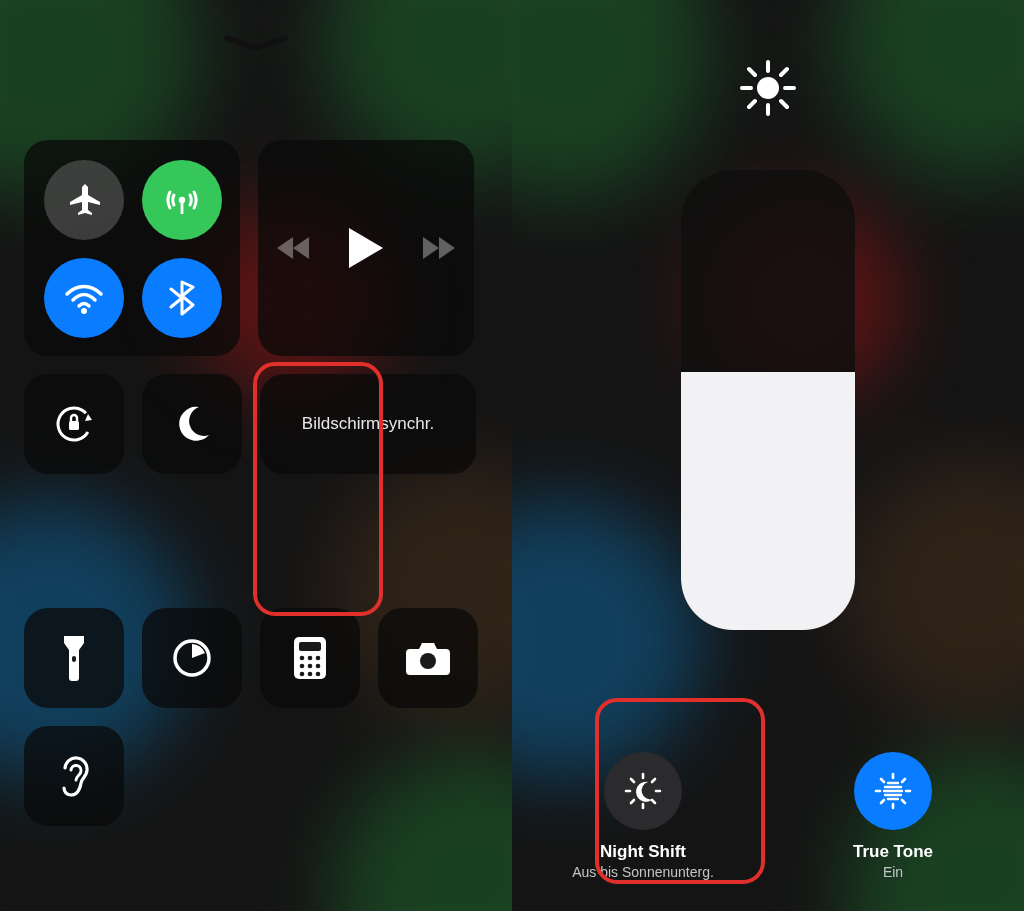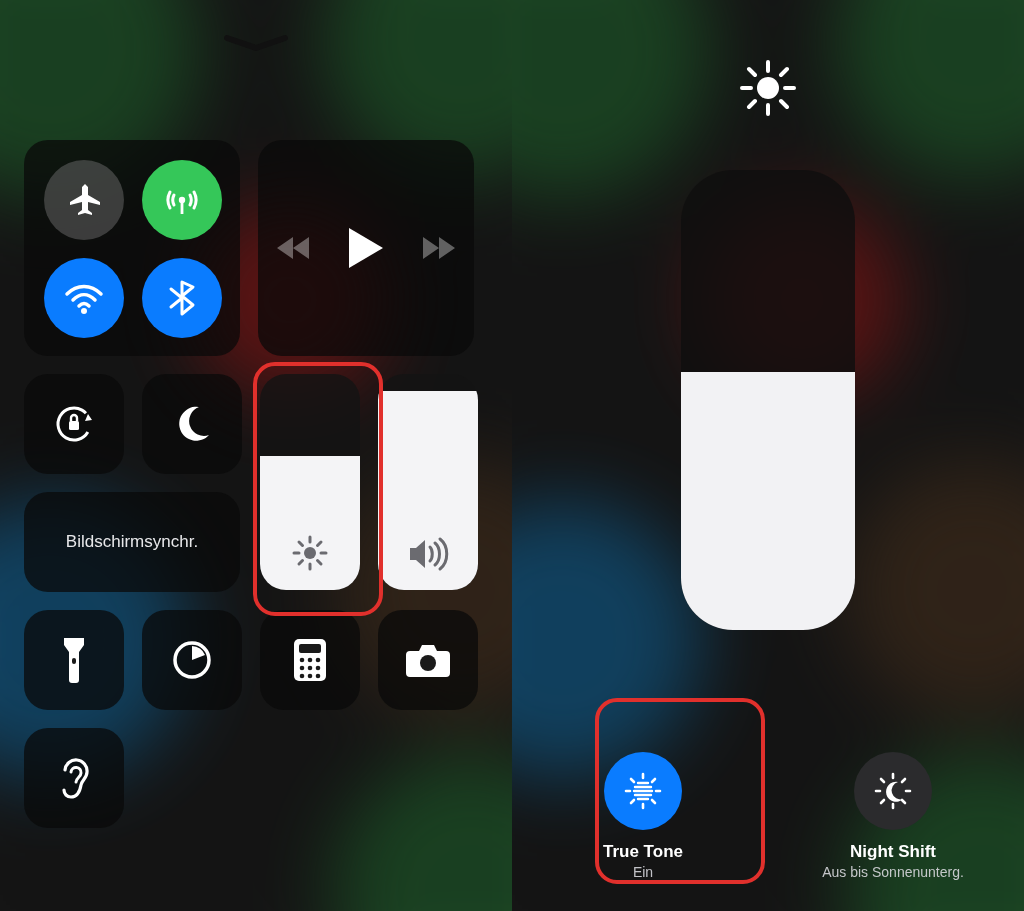--- a/index.html
+++ b/index.html
@@ -129,21 +129,21 @@
           </span>
           <span class="faded">
             <svg width="34" height="26" viewBox="0 0 34 26">
                 <path fill="#fff" d="M2 2l16 11L2 24zM18 2l16 11L18 24z"></path>
               </svg>
           </span>
         </div>
       </div>
 
       <div class="row" style="margin-top:18px;align-items:flex-start;">
-        <div style="display:flex;flex-direction:column;gap:18px;">
+        <div style="display:flex;flex-direction:row;gap:18px;">
           <div class="row" style="gap:18px;">
             <div class="tile small">
               <svg width="48" height="48" viewBox="0 0 48 48">
                 <circle cx="24" cy="24" r="16" stroke="#fff" stroke-width="3" fill="none" stroke-dasharray="80 20" transform="rotate(30 24 24)"></circle>
                 <path d="M38 14l4 6-7 1z" fill="#fff"></path>
                 <rect x="19" y="21" width="10" height="9" rx="1.5" fill="#fff"></rect>
                 <path d="M21 21v-3a3 3 0 0 1 6 0v3" stroke="#fff" stroke-width="2.4" fill="none"></path>
               </svg>
             </div>
             <div class="tile small">
@@ -254,44 +254,44 @@
           </g>
         </svg>
     </div>
 
     <div class="big-slider">
       <div class="fill" style="height:56%;"></div>
     </div>
 
     <div class="opts">
       <div class="opt">
+        <div class="circle" style="background:#2b2b2d;">
+          <svg width="44" height="44" viewBox="0 0 44 44">
+            <g stroke="#fff" stroke-width="2.6" stroke-linecap="round">
+                <path d="M22 5v4M22 35v4M5 22h4M35 22h4M10 10l3 3M31 31l3 3M34 10l-3 3M13 31l-3 3"></path>
+              </g>
+            <path fill="#fff" d="M27 13a10 10 0 1 0 5 17 8 8 0 0 1-5-17z"></path>
+          </svg>
+        </div>
+        <div class="ttl">Night Shift</div>
+        <div class="sub">Aus bis Sonnenunterg.</div>
+      </div>
+
+      <div class="opt">
         <div class="circle" style="background:#0a7cff;">
           <svg width="44" height="44" viewBox="0 0 44 44">
             <g stroke="#fff" stroke-width="2.6" stroke-linecap="round">
                 <path d="M22 5v4M22 35v4M5 22h4M35 22h4M10 10l3 3M31 31l3 3M34 10l-3 3M13 31l-3 3"></path>
               </g>
             <g stroke="#fff" stroke-width="2.4" stroke-linecap="round">
                 <path d="M14 18h16M13 22h18M14 26h16M17 30h10M17 14h10"></path>
               </g>
           </svg>
         </div>
         <div class="ttl">True Tone</div>
         <div class="sub">Ein</div>
       </div>
-
-      <div class="opt">
-        <div class="circle" style="background:#2b2b2d;">
-          <svg width="44" height="44" viewBox="0 0 44 44">
-            <g stroke="#fff" stroke-width="2.6" stroke-linecap="round">
-                <path d="M22 5v4M22 35v4M5 22h4M35 22h4M10 10l3 3M31 31l3 3M34 10l-3 3M13 31l-3 3"></path>
-              </g>
-            <path fill="#fff" d="M27 13a10 10 0 1 0 5 17 8 8 0 0 1-5-17z"></path>
-          </svg>
-        </div>
-        <div class="ttl">Night Shift</div>
-        <div class="sub">Aus bis Sonnenunterg.</div>
-      </div>
     </div>
 
     <div class="outline-red" style="left:83px;top:698px;width:170px;height:186px;"></div>
   </div>
 
 </div>
 
 </body></html>

